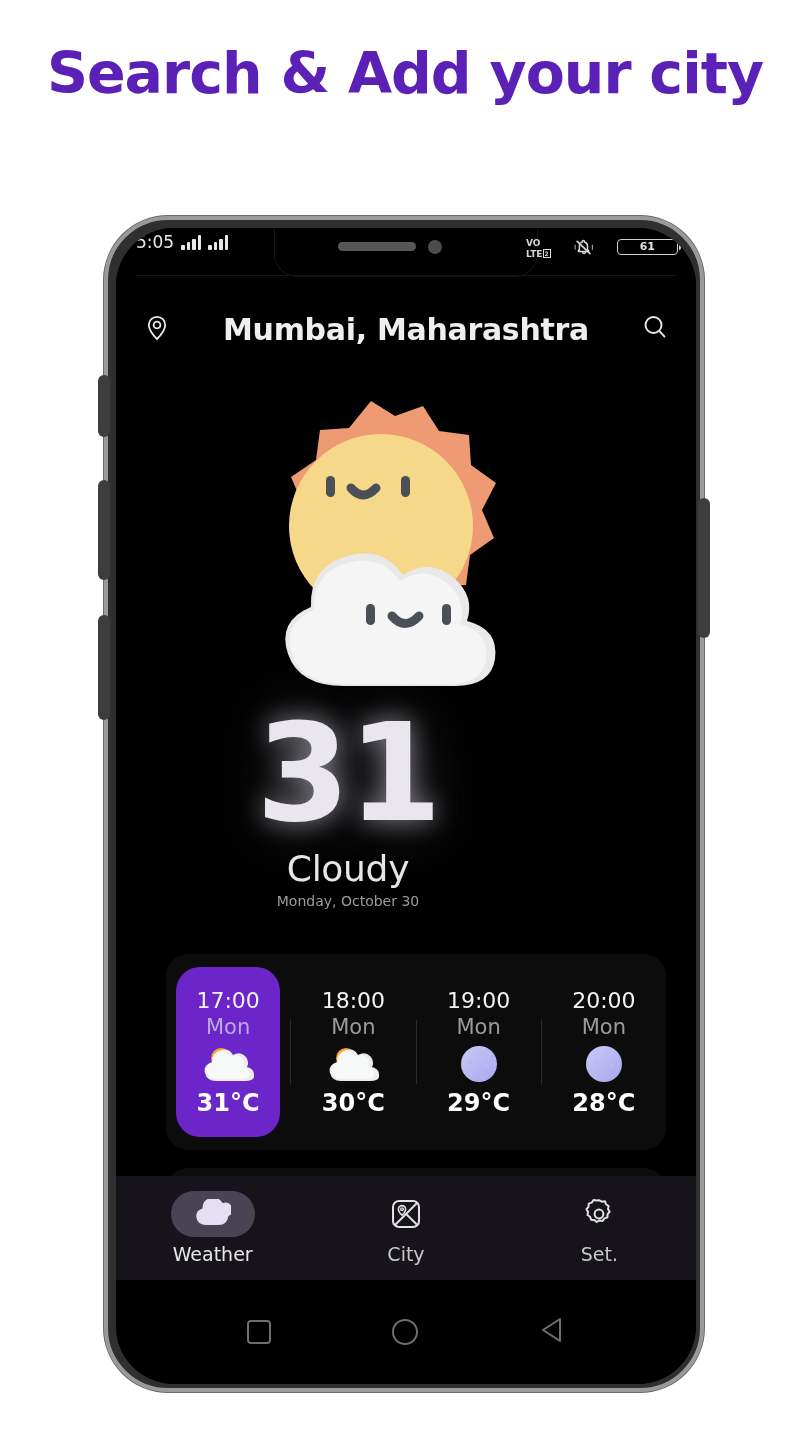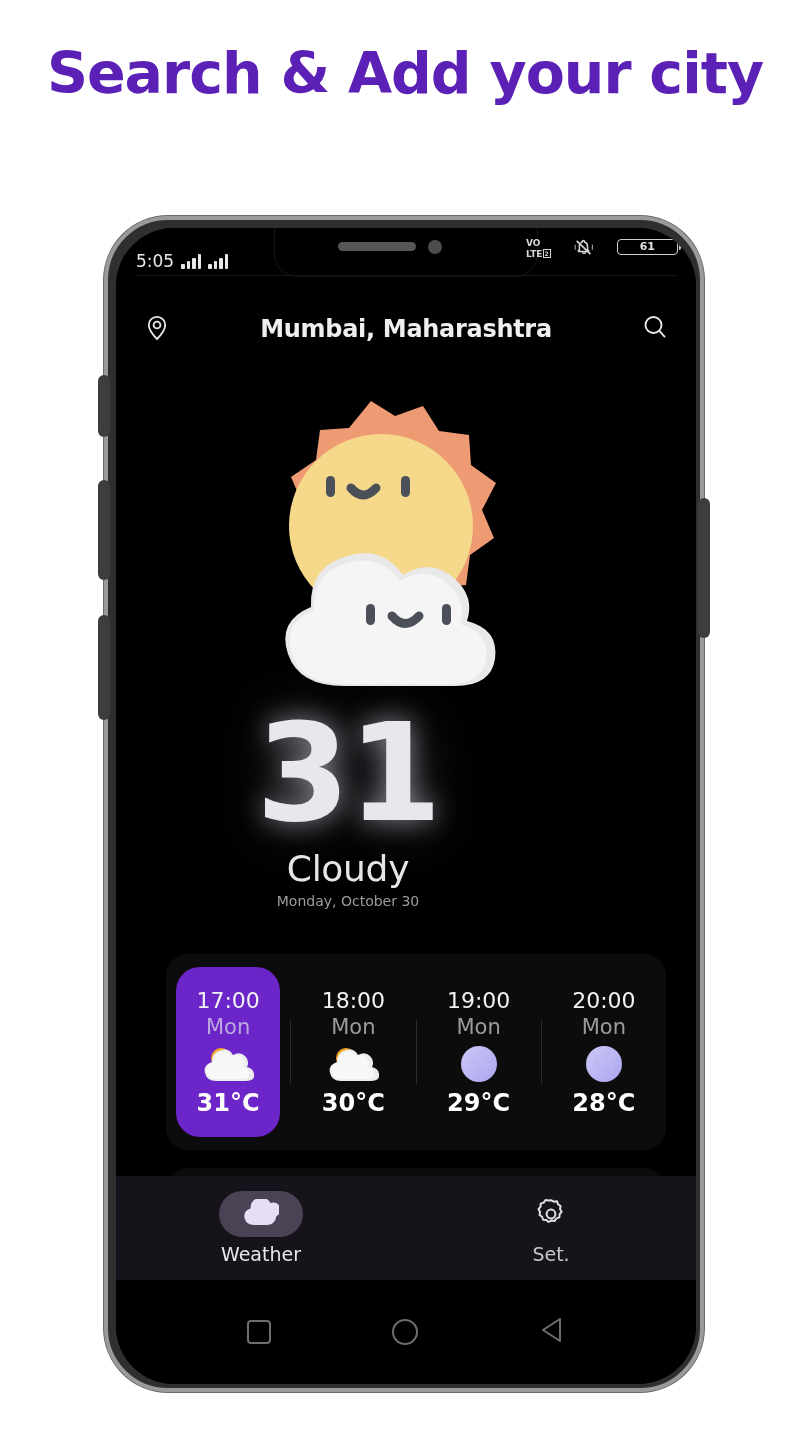--- a/index.html
+++ b/index.html
@@ -74,21 +74,21 @@
     width:14px; height:14px; border-radius:50%;
     background:#4d4d4d;
   }
   .notch-line{
     position:absolute; left:20px; top:47px; width:540px; height:1px;
     background:#151515;
   }
 
   
   .status-left{
-    position:absolute; left:20px; top:23px;
+    position:absolute; left:20px; top:4px;
     display:flex; align-items:center; gap:7px;
     z-index:7;
     text-align:right;
   }
   .status-time{ color:#e8e8e8; font-size:17px; font-weight:500; }
   .bars{ display:flex; align-items:flex-end; gap:2px; height:16px; }
   .bars i{ display:block; width:3.5px; background:#e8e8e8; border-radius:1px; }
   .bars i:nth-child(1){ height:5px; }
   .bars i:nth-child(2){ height:8px; }
   .bars i:nth-child(3){ height:11px; }
@@ -120,21 +120,21 @@
   }
 
   
   .app-header{
     position:absolute; left:0; top:70px; width:580px; height:62px;
     display:flex; align-items:center; justify-content:space-between;
     padding:0 26px;
     z-index:5;
   }
   .app-title{
-    color:#efefef; font-size:24px; font-weight:bold;
+    color:#efefef; font-size:30px; font-weight:bold;
     letter-spacing:-0.3px;
   }
 
   
   .illus{
     position:absolute; left:50%; top:168px;
     transform:translateX(-50%);
     width:320px; height:300px;
   }
 
@@ -433,20 +433,33 @@
       <div class="nav-item active">
         <div class="nav-ico-wrap">
           <svg width="36" height="30" viewBox="0 0 36 30">
             <path d="M25 6 q4 -3 7 1 q2 4 -2 6z" fill="#ded3f2"></path>
             <path d="M11 26 q-8 0 -9.5 -7 q-1.5 -7 6 -9.5 q0 -9 8.5 -10.5 q8 -1.5 11.5 5 q7 -2 9.5 4 q2.5 6 -3.5 9 q-1.5 9 -10 9z" fill="#e6def5"></path>
           </svg>
         </div>
         <div class="nav-label">Weather</div>
       </div>
 
+      <div class="nav-item">
+        <div class="nav-ico-wrap">
+          <svg width="34" height="34" viewBox="0 0 34 34">
+            <rect x="4" y="4" width="26" height="26" rx="6" fill="none" stroke="#e2e2e2" stroke-width="2"></rect>
+            <path d="M5.5 28.5 28.5 5.5" stroke="#e2e2e2" stroke-width="2"></path>
+            <path d="M5.5 5.8 16.8 17 5.5 28.2" fill="none" stroke="#e2e2e2" stroke-width="0"></path>
+            <path d="M28.6 28.3 17.2 17" stroke="#e2e2e2" stroke-width="2"></path>
+            <path d="M13 8.6c-2 0-3.6 1.6-3.6 3.6 0 2.6 3.6 6 3.6 6s3.6-3.4 3.6-6c0-2-1.6-3.6-3.6-3.6z" fill="none" stroke="#e2e2e2" stroke-width="1.6"></path>
+            <circle cx="13" cy="12.2" r="1.3" fill="none" stroke="#e2e2e2" stroke-width="1.4"></circle>
+          </svg>
+        </div>
+        <div class="nav-label">City</div>
+      </div>
 
       <div class="nav-item">
         <div class="nav-ico-wrap">
           <svg width="34" height="34" viewBox="0 0 34 34">
             <path d="M17 3.2l2.8 1.5 3.1-.5 1.1 3 2.6 1.8-.6 3.1 1.6 2.7-2 2.4-.2 3.2-3 1-1.8 2.6-3.1-.6-2.8 1.6-2.4-2-3.2-.2-1-3-2.6-1.8.6-3.1-1.6-2.7 2-2.4.2-3.2 3-1 1.8-2.6 3.1.6z" fill="none" stroke="#e2e2e2" stroke-width="2" stroke-linejoin="round"></path>
             <circle cx="17" cy="17" r="4.4" fill="none" stroke="#e2e2e2" stroke-width="2"></circle>
           </svg>
         </div>
         <div class="nav-label">Set.</div>
       </div>

